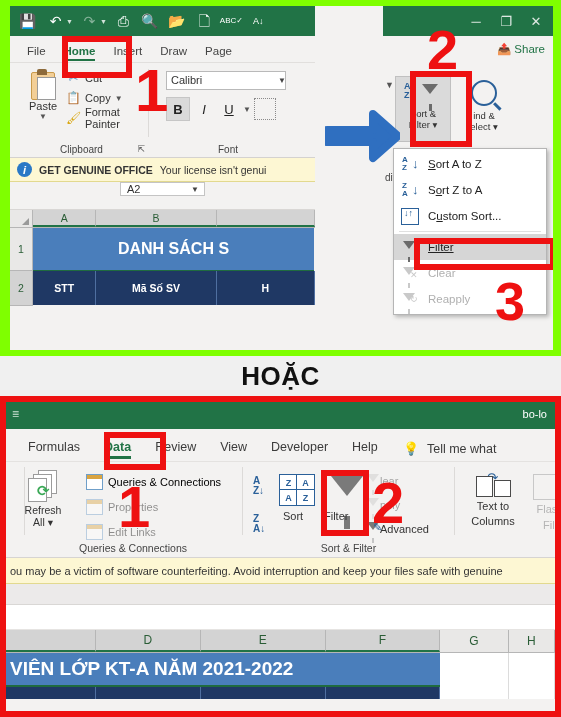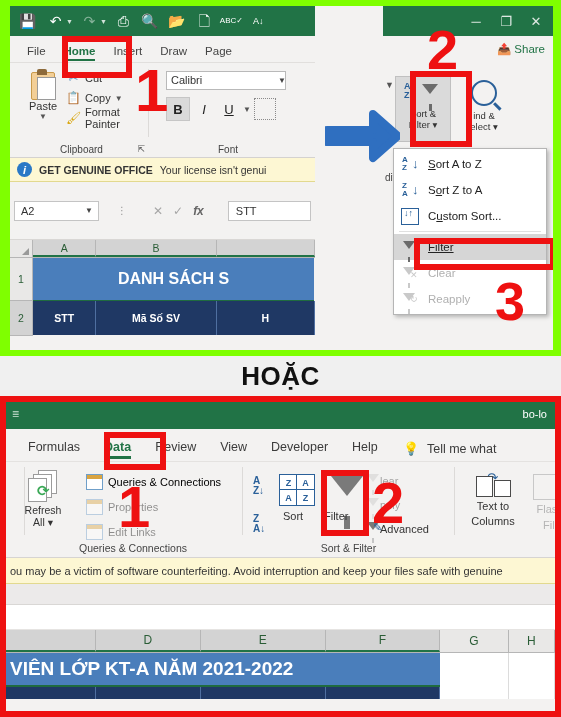--- a/index.html
+++ b/index.html
@@ -63,22 +63,22 @@
 
   
   .licensebar{height:23px;background:#fdf7d3;border-bottom:1px solid #e2d98f;display:flex;align-items:center;
               padding-left:7px;gap:7px;overflow:hidden;white-space:nowrap;}
   .info-ico{width:15px;height:15px;border-radius:50%;background:#2a78c6;color:#fff;font-size:11px;
             font-weight:bold;display:flex;align-items:center;justify-content:center;font-style:italic;flex:none;}
   .lic-strong{font-size:10.5px;color:#333;font-weight:600;}
   .lic-text{font-size:10.5px;color:#333;}
 
   
-  .fbar{height:27px;background:#f3f2f1;display:flex;align-items:center;padding:15px 4px;gap:16px;
-        border-bottom:1px solid #d9d7d5;}
+  .fbar{height:27px;background:#f3f2f1;display:flex;align-items:center;padding:0 4px;gap:16px;
+        border-bottom:1px solid #d9d7d5;flex-direction:column;}
   .namebox{width:85px;height:20px;background:#fff;border:1px solid #c4c4c4;font-size:11px;color:#333;
            display:flex;align-items:center;padding-left:6px;position:relative;box-sizing:border-box;}
   .namebox-caret{position:absolute;right:5px;font-size:8px;color:#444;}
   .fb-dots{font-size:10px;color:#999;padding:0 2px;letter-spacing:0;}
   .fb-btns{display:flex;align-items:center;gap:10px;padding:0 8px;}
   .fb-ic{font-size:12px;color:#a6a6a6;}
   .fb-fx{font-size:12px;color:#666;font-style:italic;font-weight:bold;}
   .fb-input{flex:1;height:20px;background:#fff;border:1px solid #c4c4c4;font-size:11px;color:#333;
             display:flex;align-items:center;padding-left:7px;box-sizing:border-box;}
 

